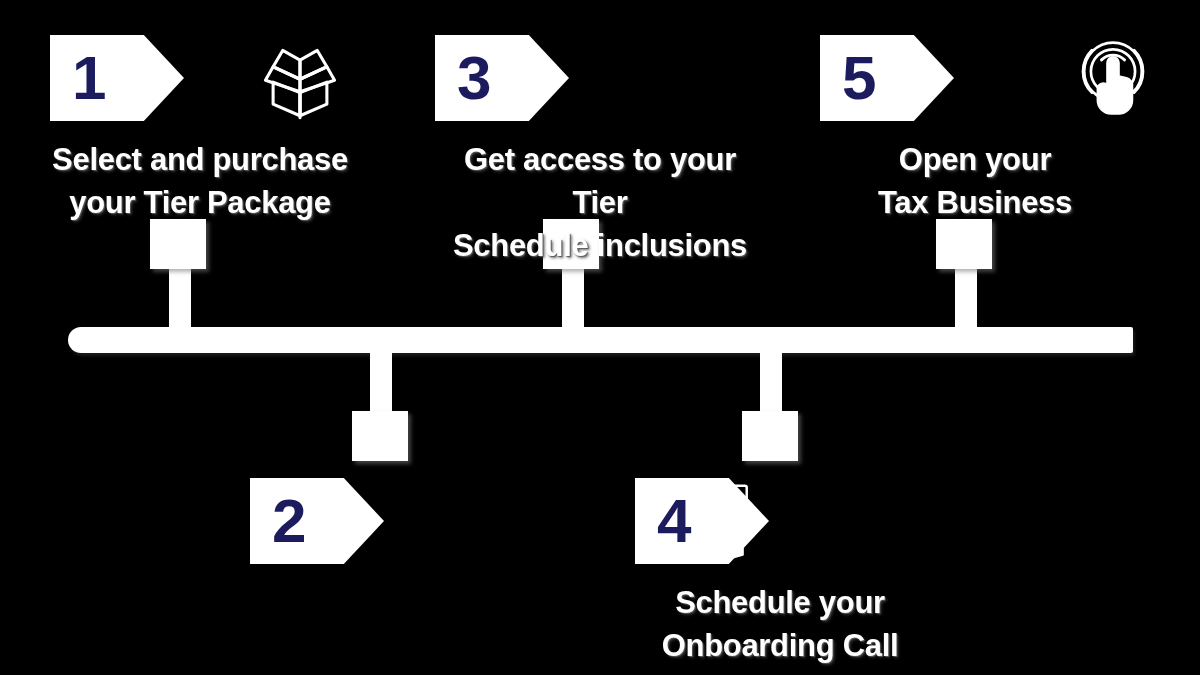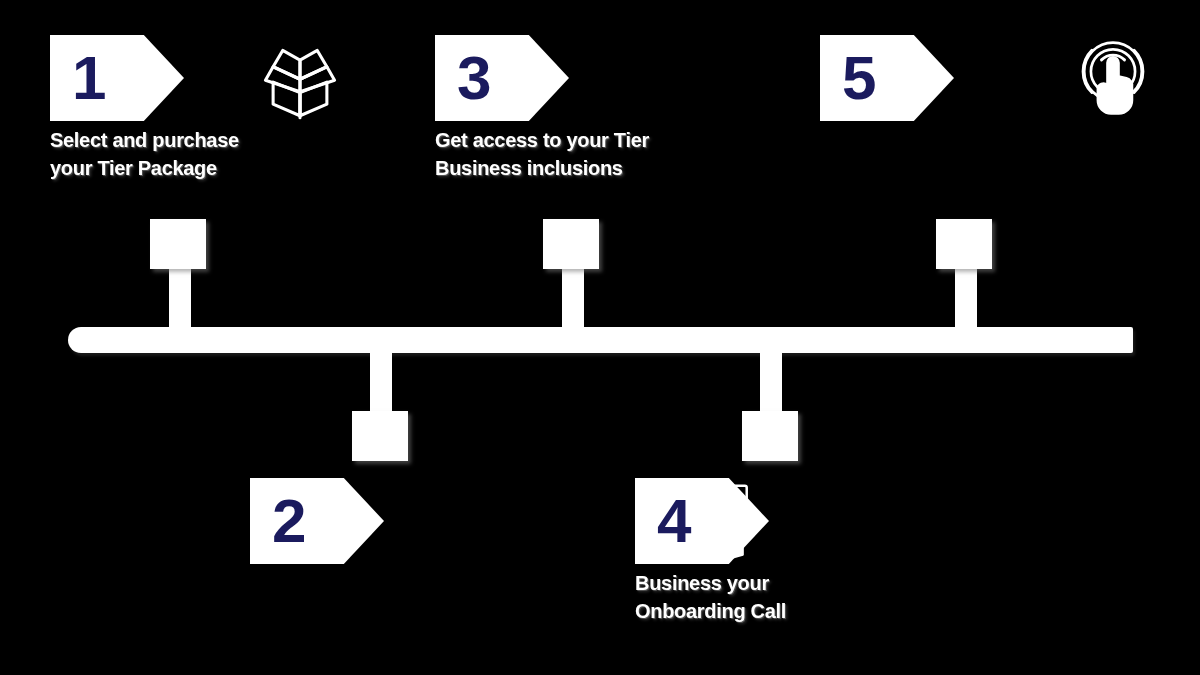--- a/index.html
+++ b/index.html
@@ -56,24 +56,25 @@
 
   .ico {
     position:absolute;
     top:2px;
     width:96px; height:96px;
   }
   .ico svg { width:100%; height:100%; display:block; }
 
   .caption {
     position:absolute;
-    left:0; top:92px;
+    left:0; top:104px;
     width:100%;
+    text-align:center;
     color:#ffffff;
-    font-size:20px;
+    font-size:31px;
     font-weight:bold;
     line-height:1.38;
     letter-spacing:-0.3px;
     text-shadow:1px 1px 0 rgba(90,90,90,0.85), 2px 2px 3px rgba(60,60,60,0.8);
     white-space:pre-line;
   }
 
   
   #step1 { left:50px;  top:35px;  width:300px; }
   #step1 .ico { left:202px; }
@@ -142,30 +143,32 @@
           <path d="M38 28 A17 17 0 0 1 62 28" stroke-width="3"></path>
           <path d="M44 50 L44 31 A6 6 0 0 1 56 31 L56 45
                    L64 47 A8 8 0 0 1 70 56 L70 70
                    A14 14 0 0 1 56 84 L48 84
                    A14 14 0 0 1 34 70 L34 58
                    A6 6 0 0 1 44 54 Z" fill="#ffffff" stroke="#ffffff" stroke-width="2.2"></path>
         </svg>
       </div>
     </div>
     <div class="caption">Get access to your Tier
-Business inclusions</div>
+Schedule inclusions</div>
   </div>
 
   <div class="step" id="step5">
     <div class="step-head">
       <div class="chev">
         <span class="chev-num">5</span>
       </div>
 
     </div>
+    <div class="caption">Open your
+Tax Business</div>
   </div>
 
   <div class="step" id="step2">
     <div class="step-head">
       <div class="chev">
         <span class="chev-num">2</span>
       </div>
       <div class="ico">
         <svg viewBox="0 0 100 100" fill="none" stroke="#ffffff" stroke-width="2.6" stroke-linejoin="round" stroke-linecap="round">
           <rect x="40" y="8" width="42" height="48" rx="2"></rect>
@@ -181,17 +184,17 @@
     </div>
   </div>
 
   <div class="step" id="step4">
     <div class="step-head">
       <div class="chev">
         <span class="chev-num">4</span>
       </div>
 
     </div>
-    <div class="caption">Business your
+    <div class="caption">Schedule your
 Onboarding Call</div>
   </div>
 
 </div>
 
 </body></html>

